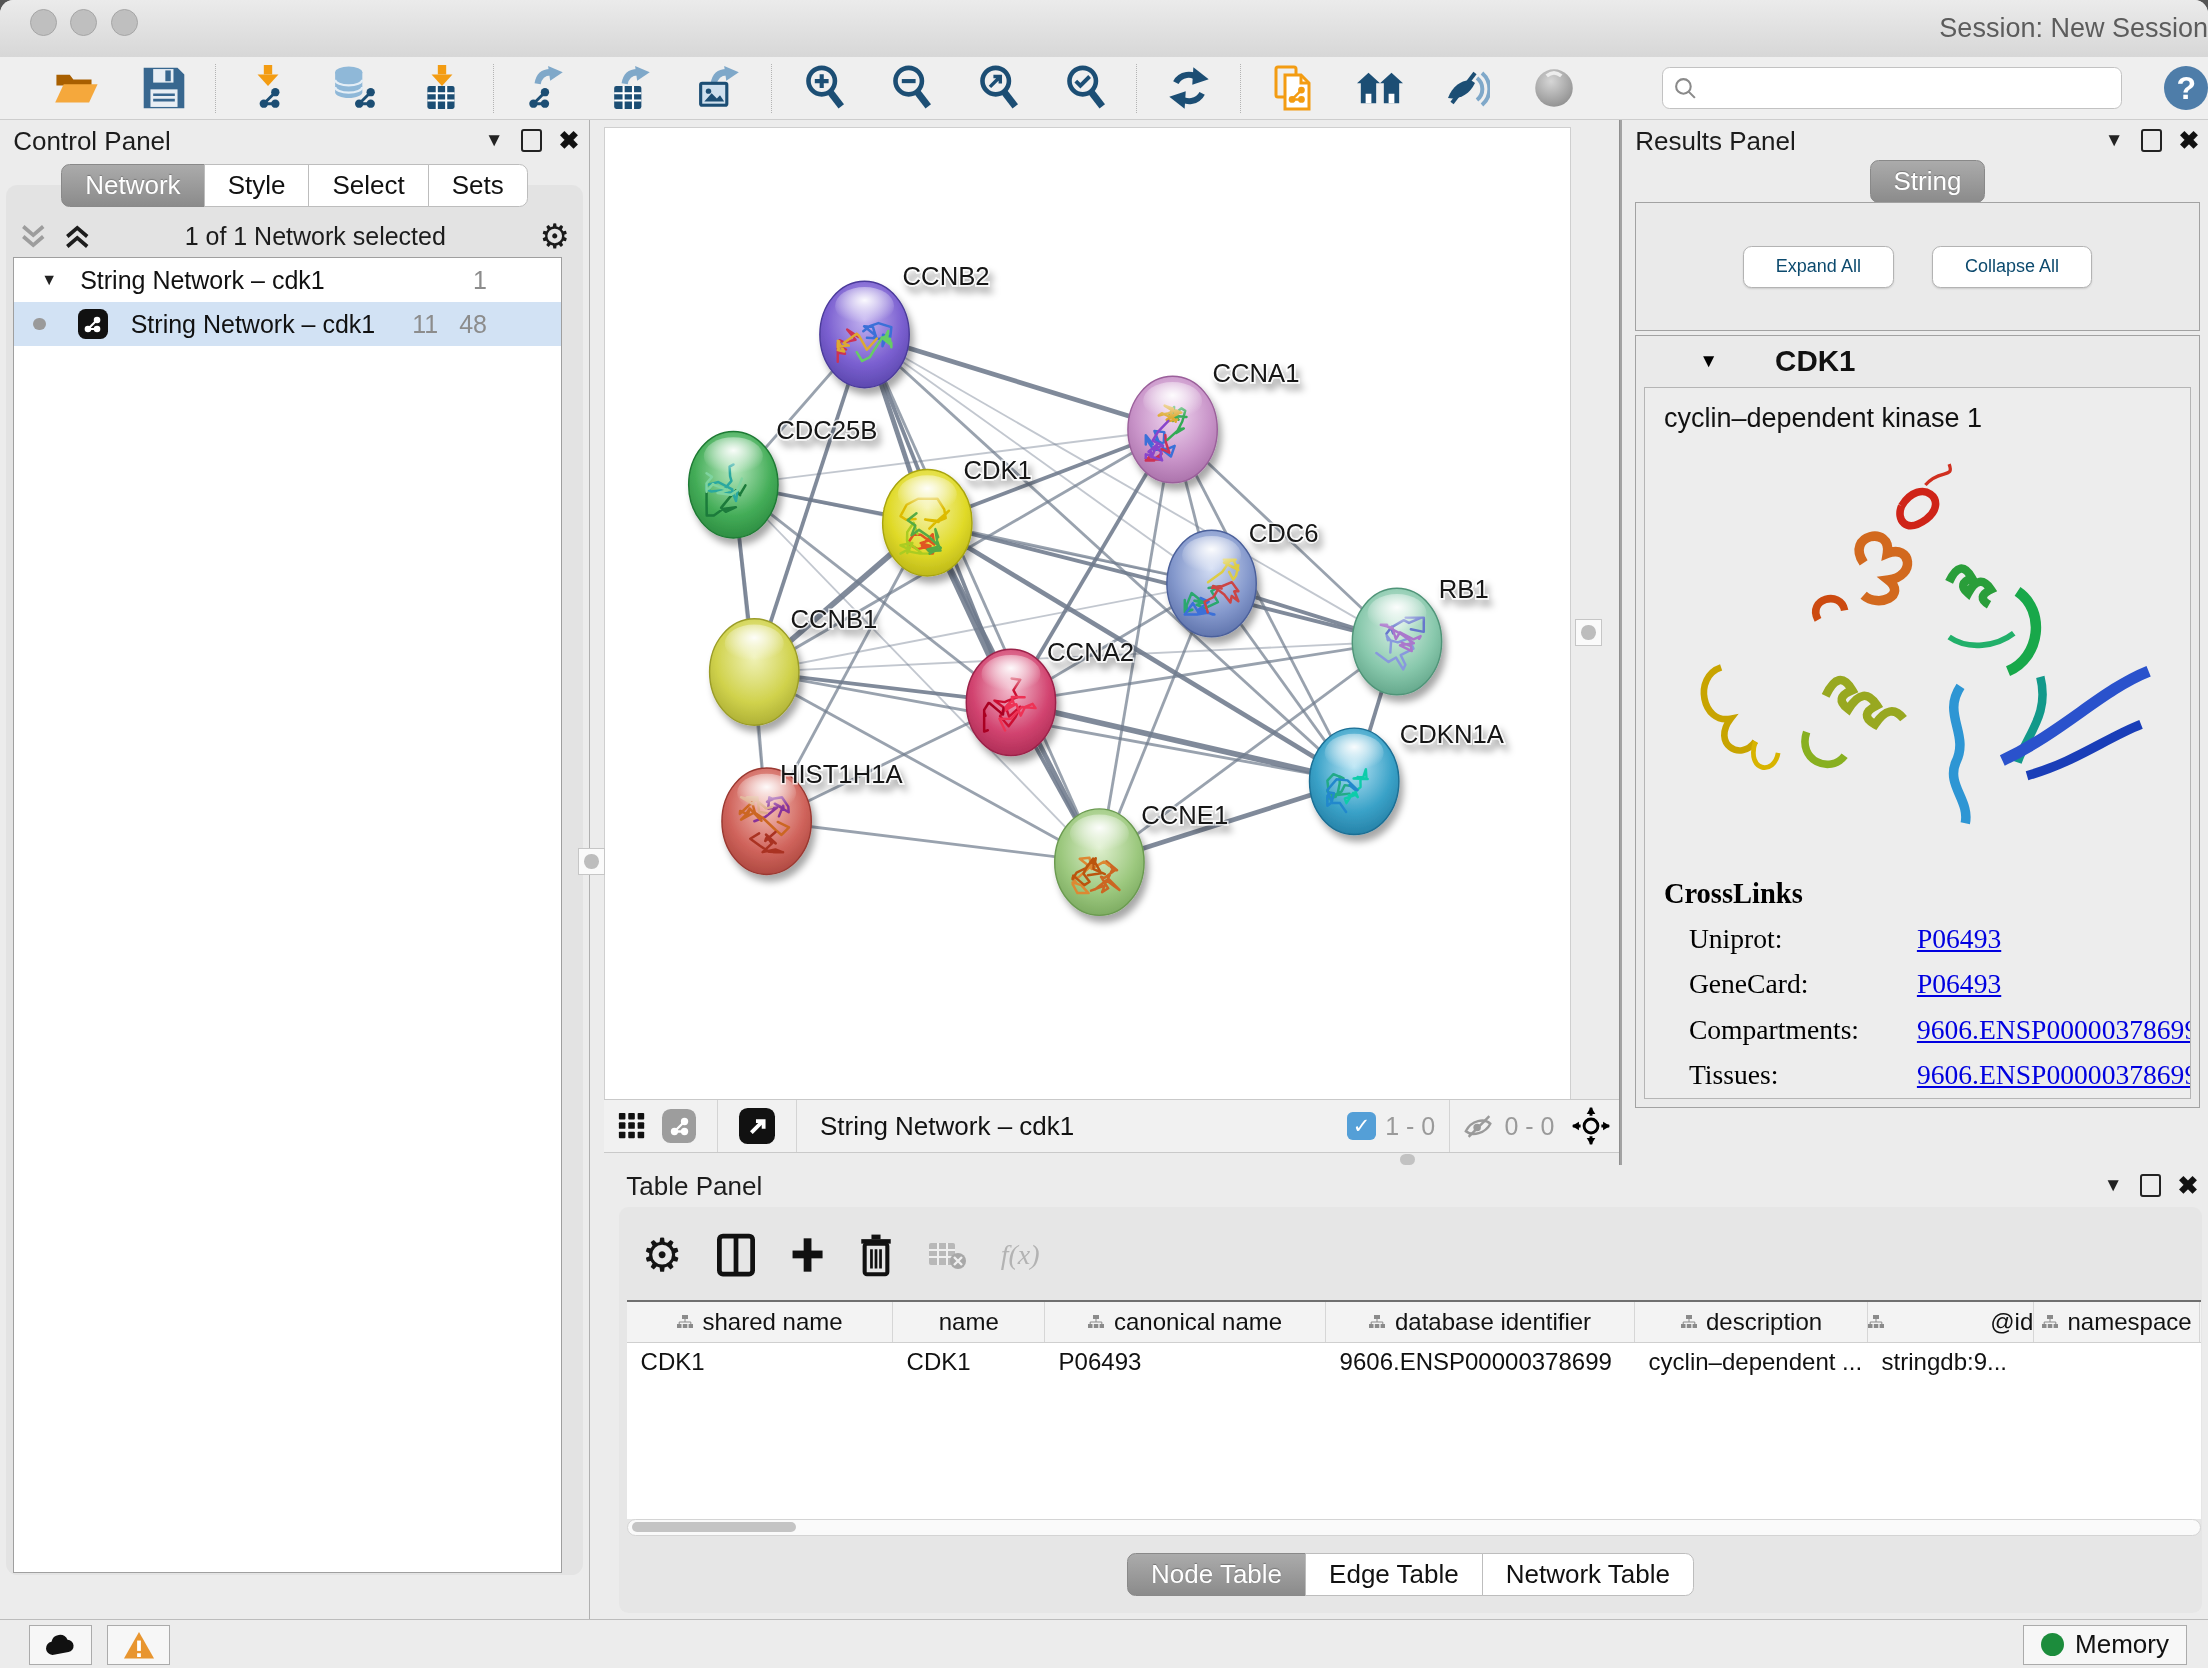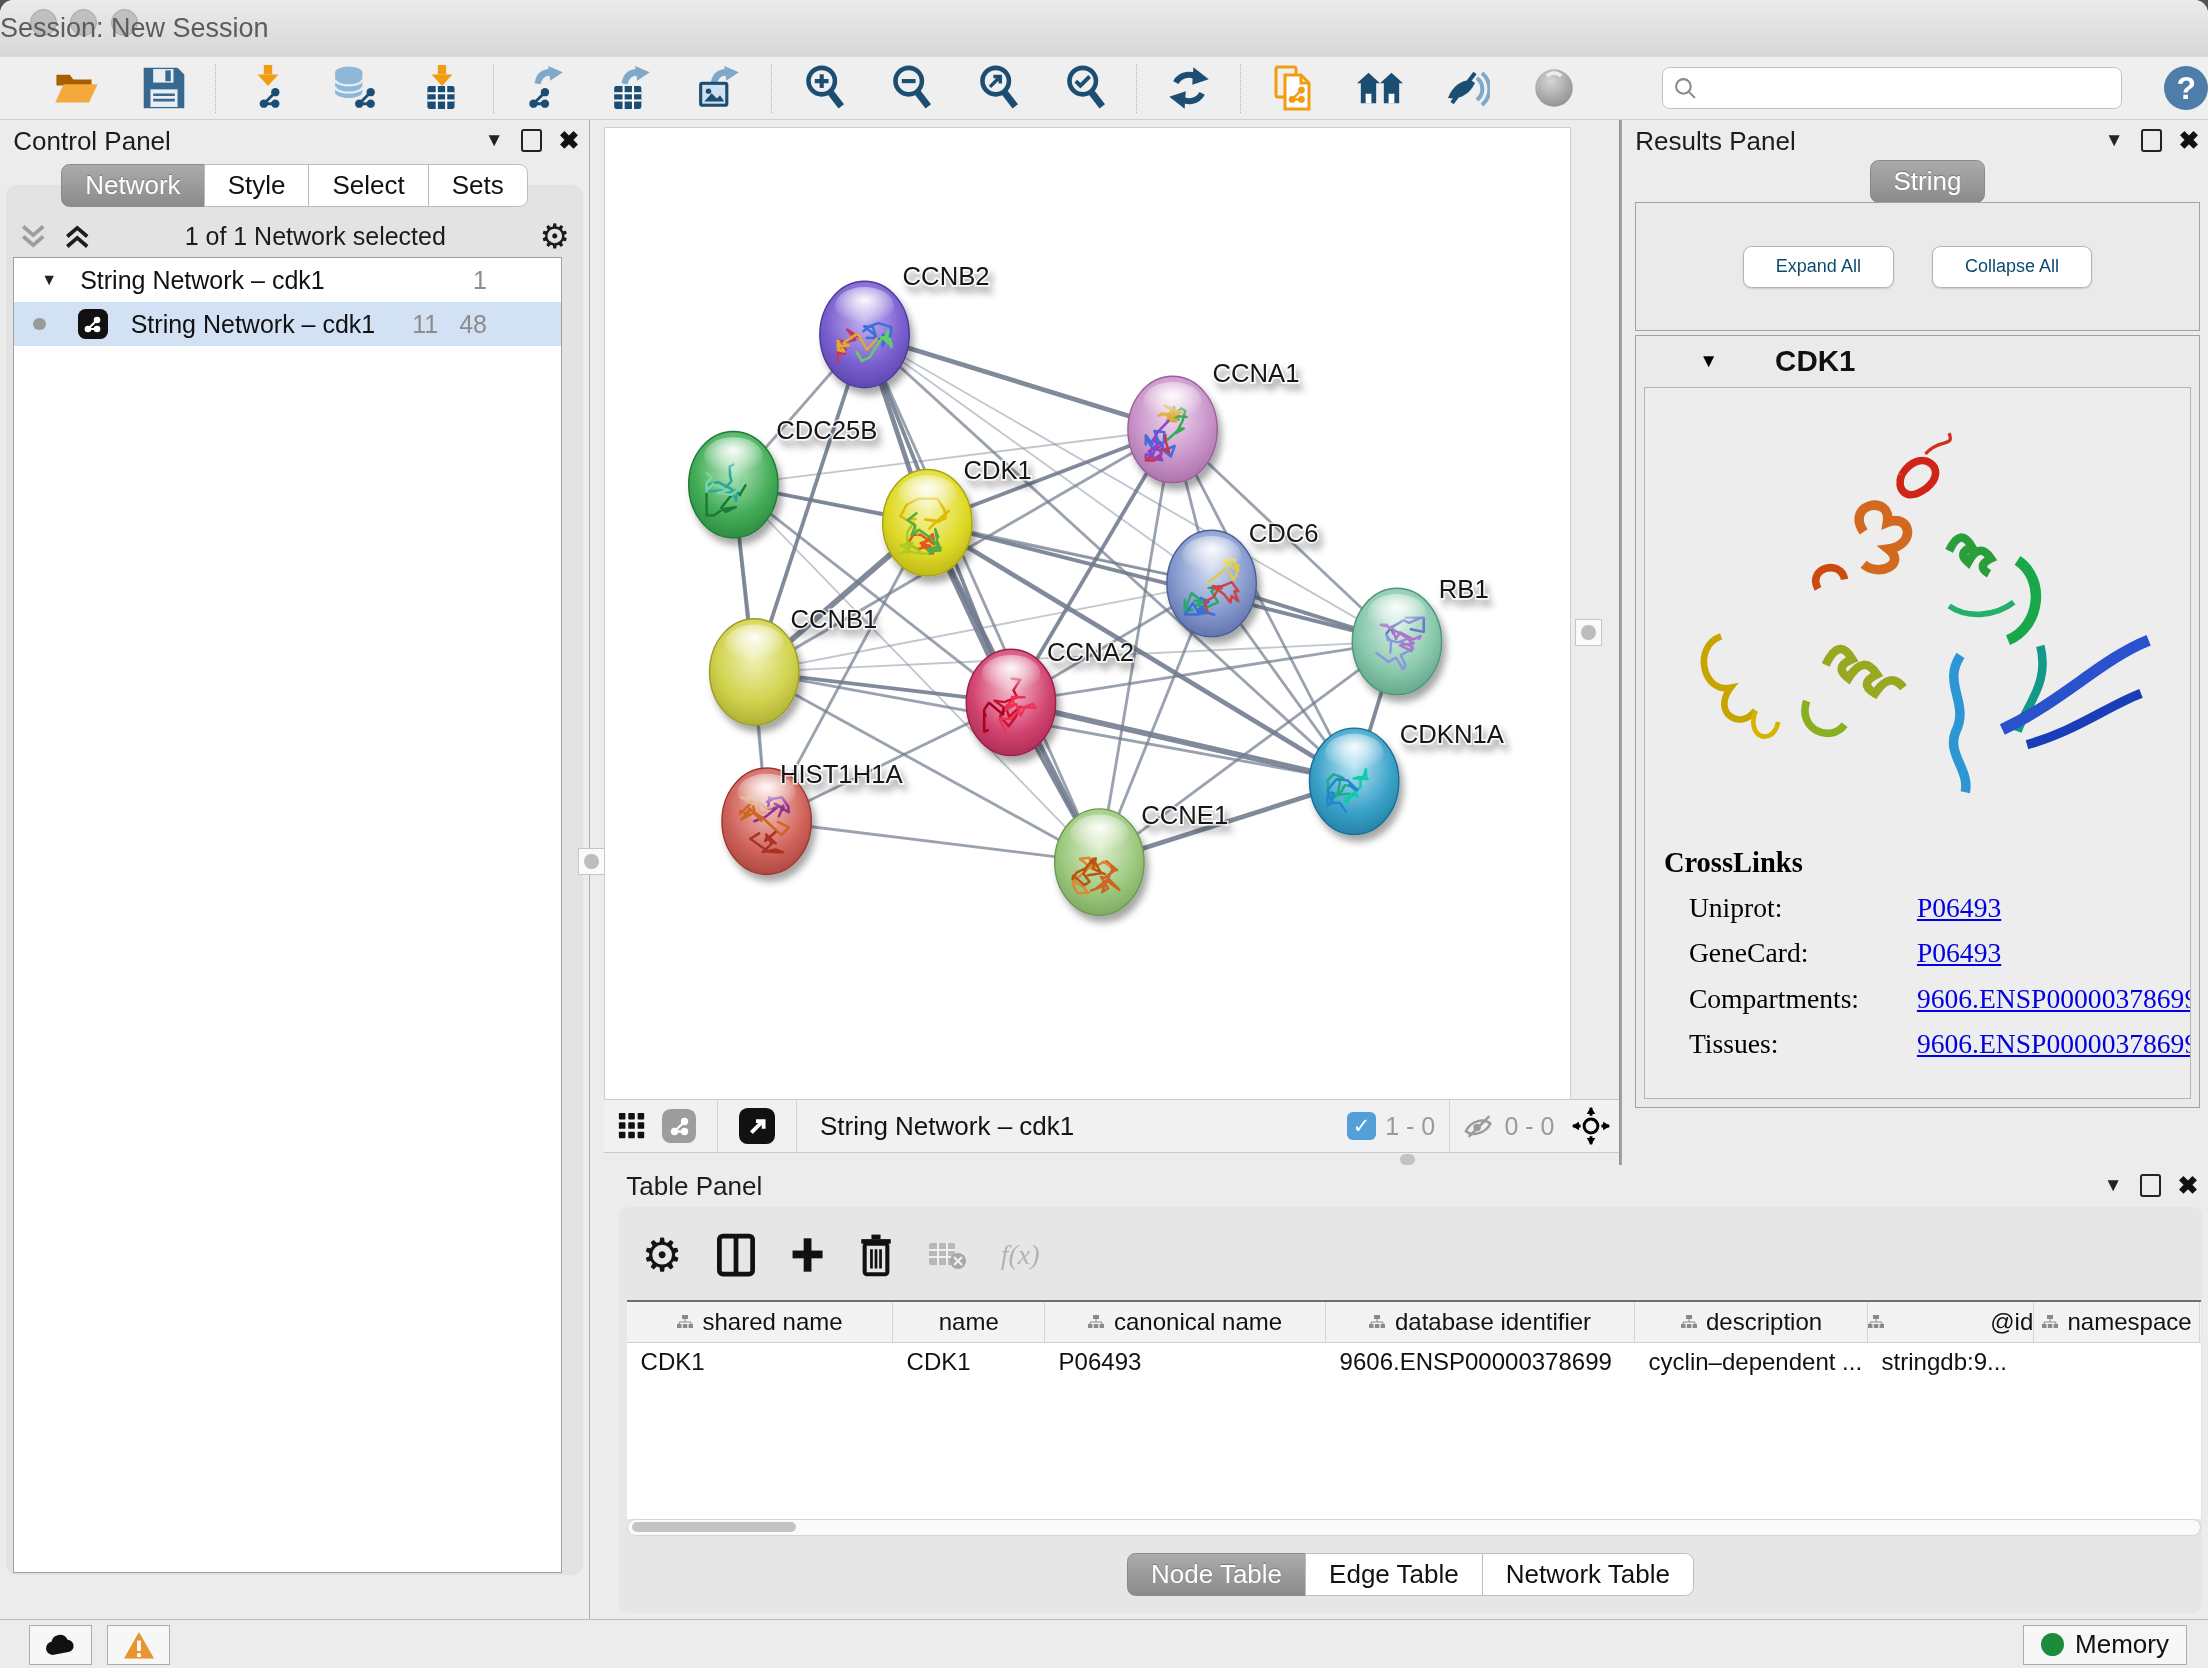--- a/index.html
+++ b/index.html
@@ -3,21 +3,21 @@
 <meta charset="utf-8">
 <style>
   html,body{margin:0;padding:0;background:#555;}
   body{width:2208px;height:1668px;overflow:hidden;font-family:"Liberation Sans",sans-serif;-webkit-font-smoothing:antialiased;}
   .window{position:absolute;left:0;top:0;width:2208px;height:1668px;background:#ececec;border-radius:13.3px 13.3px 0 0;overflow:hidden;}
 
   
   .titlebar{position:absolute;left:0;top:0;width:100%;height:57px;background:linear-gradient(#ebebeb,#d7d7d7);border-bottom:1px solid #b4b4b4;border-radius:13.3px 13.3px 0 0;}
   .traffic{position:absolute;top:8.6px;width:25px;height:25px;border-radius:50%;background:#bfbfbf;border:1px solid #a5a5a5;}
   .t1{left:29.5px}.t2{left:70px}.t3{left:111px}
-  .win-title{position:absolute;top:0;left:0;right:0;height:57px;line-height:57px;text-align:left;color:#5c5c5c;font-size:27px;}
+  .win-title{position:absolute;top:0;left:0;right:0;height:57px;line-height:57px;text-align:right;color:#5c5c5c;font-size:27px;}
 
   
   .toolbar{position:absolute;left:0;top:57px;width:100%;height:63px;background:#efefef;border-bottom:1px solid #cdcdcd;display:flex;align-items:center;padding-left:25px;box-sizing:border-box;}
   .tb-group{display:flex;align-items:center;gap:38px;padding:0 27px;}
   .tb-sep{width:0;height:49px;border-left:1.9px dotted #b3b3b3;}
   .tb-icon{width:49px;height:49px;display:flex;align-items:center;justify-content:center;cursor:pointer;}
   .tb-icon svg{width:46px;height:46px;}
   .searchbox{margin-left:57px;width:464px;height:42px;background:#fff;border:1px solid #c2c2c2;border-radius:7.6px;display:flex;align-items:center;padding:0 9.5px;box-sizing:border-box;}
   .searchbox svg{width:25px;height:25px;margin-right:7.6px;flex:none;}
   .searchbox input{border:none;outline:none;flex:1;font-size:23px;font-family:"Liberation Sans",sans-serif;background:transparent;}
@@ -677,20 +677,21 @@
       <div class="rp-box1">
         <span class="rp-btn">Expand All</span>
         <span class="rp-btn">Collapse All</span>
       </div>
       <div class="rp-box2">
         <div class="rp-gene-head">
           <span class="twisty">▼</span>
           <span class="gname">CDK1</span>
         </div>
         <div class="rp-gene-body">
+          <div class="rp-desc">cyclin–dependent kinase 1</div>
           <svg class="rp-structure" viewBox="0 0 545 440">
             <path d="M275 40 C290 22 306 34 300 18" stroke="#d03020" stroke-width="3.5" fill="none"></path>
             <path d="M250 62 C270 30 302 56 276 76 C254 92 244 76 250 62" stroke="#cf2418" stroke-width="8" fill="none"></path>
             <path d="M210 122 C190 92 240 82 235 112 C260 102 266 136 236 140 C256 156 226 170 210 156" stroke="#d2691e" stroke-width="10" fill="none"></path>
             <path d="M162 182 C150 160 186 150 190 172" stroke="#cc4a10" stroke-width="8" fill="none"></path>
             <path d="M60 232 C30 242 40 292 70 286 C50 312 80 332 96 310" stroke="#c8a400" stroke-width="7" fill="none"></path>
             <path d="M96 310 C86 342 116 346 120 322" stroke="#d8b400" stroke-width="5" fill="none"></path>
             <path d="M170 262 q14 -30 28 -6 q-20 8 -4 20 q16 -26 30 -4 q-20 10 -2 20 q16 -24 30 -6" stroke="#98a820" stroke-width="9" fill="none"></path>
             <path d="M150 300 C140 330 175 345 190 325" stroke="#88b020" stroke-width="8" fill="none"></path>
             <path d="M300 142 q12 -26 24 -4 q-16 6 -4 16 q12 -22 24 -4 q-16 8 -2 16" stroke="#2a9e3a" stroke-width="9" fill="none"></path>

